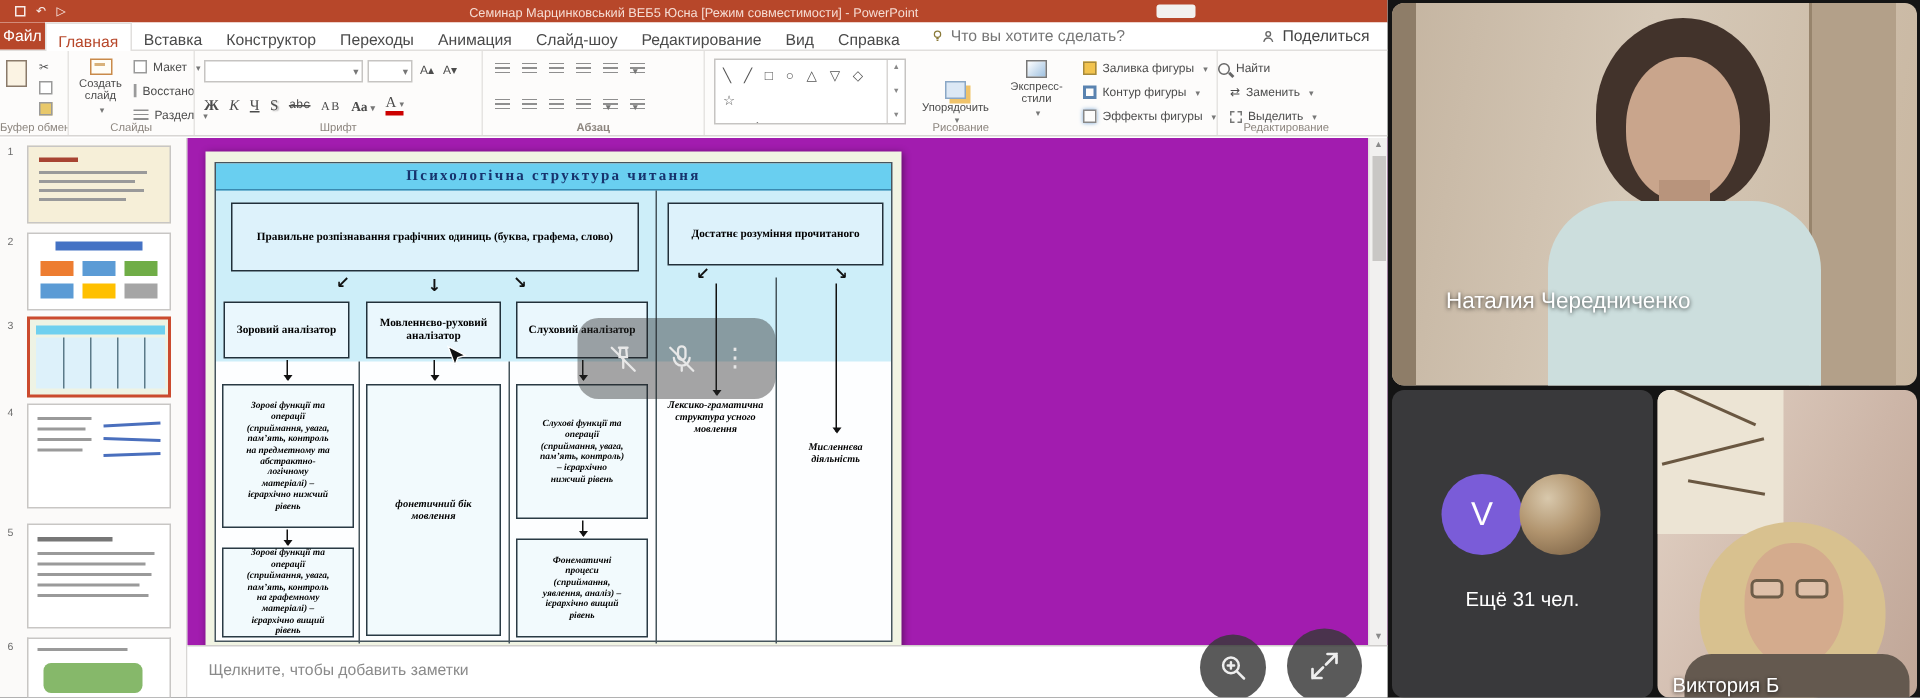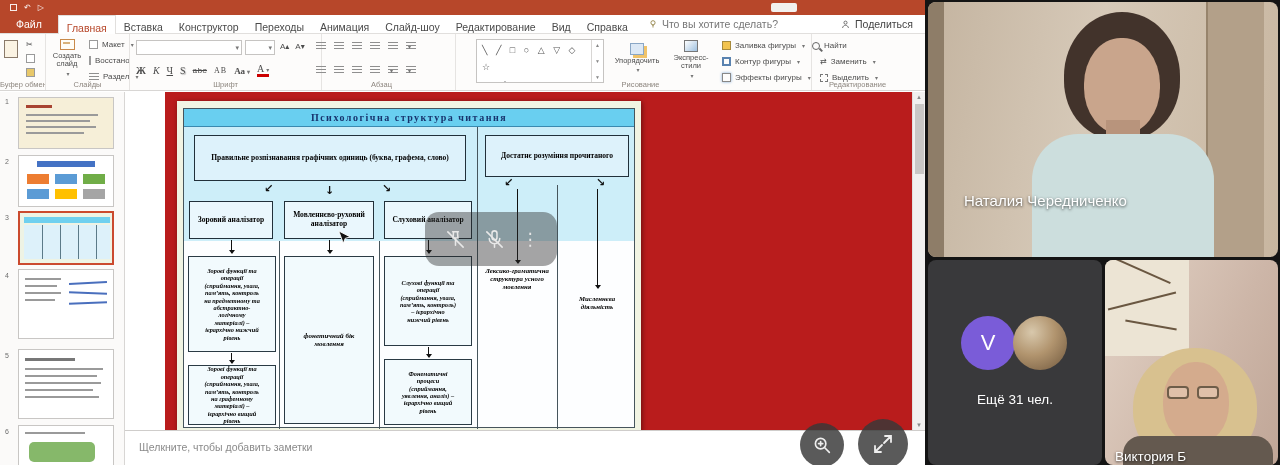--- a/index.html
+++ b/index.html
@@ -11,21 +11,21 @@
   .ppt{position:relative;flex:none;width:925px;height:465px;background:#fff;overflow:hidden;}
 
   .titlebar{position:relative;height:15px;background:#b7472a;display:flex;align-items:center;}
   .qat{display:flex;gap:7px;margin-left:10px;font-size:8px;line-height:1;color:rgba(255,255,255,.92);align-items:center;}
   .qat .sq{width:7px;height:7px;border:1px solid rgba(255,255,255,.9);}
   .title-text{position:absolute;left:0;right:0;top:3px;text-align:center;font-size:8.5px;color:#f6ddd4;white-space:nowrap;}
   .tb-pill{position:absolute;right:128px;top:3px;width:26px;height:9px;border-radius:2px;background:#f2f1ef;}
 
   .tabsrow{position:relative;height:19px;background:#fff;border-bottom:1px solid #e1dfdd;display:flex;align-items:stretch;font-size:10.5px;color:#4a4a4a;}
   .tab{display:flex;align-items:center;padding:12px 8px;white-space:nowrap;cursor:default;}
-  .tab-file{background:#b7472a;color:#fff;padding:0 16px;}
+  .tab-file{background:#b7472a;color:#fff;padding:0 2px;}
   .tab-selected{color:#b7472a;border:1px solid #e1dfdd;border-bottom:1px solid #fff;margin-bottom:-1px;background:#fff;}
   .tellme{display:flex;align-items:center;gap:4px;color:#767676;padding-left:12px;}
   .share{margin-left:auto;display:flex;align-items:center;gap:4px;padding-right:12px;color:#444;}
 
   .ribbon{position:relative;height:57px;background:#fdfcfb;border-bottom:1px solid #d8d6d4;color:#4c4c4c;}
   .grp{position:absolute;top:0;bottom:0;border-right:1px solid #e6e4e2;}
   .glabel{position:absolute;bottom:1px;left:0;right:0;text-align:center;font-size:7.5px;color:#8d867f;white-space:nowrap;overflow:hidden;}
   .rrow{position:absolute;display:flex;align-items:center;gap:4px;font-size:8px;white-space:nowrap;}
   .drop::after{content:"▾";font-size:6px;color:#777;margin-left:2px;}
   .il{display:inline-block;width:10px;height:8px;background:repeating-linear-gradient(#8f8f8f 0 1px,transparent 1px 3px);}
@@ -48,21 +48,21 @@
   .dashsq{display:inline-block;width:8px;height:8px;border:1px dashed #777;}
 
   
   .workspace{position:absolute;top:92px;left:0;right:0;bottom:0;display:flex;}
   .thumbs{position:relative;flex:none;width:125px;background:#fbfaf9;border-right:1px solid #d8d6d4;overflow:hidden;}
   .tnum{position:absolute;left:5px;font-size:7px;color:#6d6d6d;}
   .thumb{position:absolute;left:18px;width:96px;background:#fff;border:1px solid #c8c6c4;overflow:hidden;}
   .thumb.sel{border:2px solid #cb4a2e;}
   .tline{position:absolute;height:2px;background:#9a9a9a;}
   .main-col{flex:1;display:flex;flex-direction:column;min-width:0;}
-  .editor{position:relative;flex:1;background:#b91c1c;overflow:hidden;margin-left:40px;}
+  .editor{position:relative;flex:1;background:#a21caf;overflow:hidden;}
   .notes{position:relative;height:35px;background:#fff;border-top:1px solid #cfcdcb;font-size:10.5px;color:#8a8a8a;padding:10px 0 0 14px;}
   .vscroll{position:absolute;right:0;top:0;bottom:0;width:13px;background:#f1f0ef;border-left:1px solid #e2e0de;display:flex;flex-direction:column;align-items:center;font-size:6px;color:#8a8a8a;}
   .vthumb{width:9px;height:70px;background:#c9c7c5;margin-top:4px;}
 
   
   .slide{position:absolute;left:12px;top:9px;width:464px;height:352px;background:#f1f4e3;box-shadow:1px 1px 5px rgba(0,0,0,.45);}
   .tbl{position:absolute;left:6px;top:7px;width:452px;height:320px;border:1px solid #46555c;background:#fdfeff;font-family:"Liberation Serif",serif;}
   .tbl-band{position:absolute;left:0;top:18px;width:100%;height:114px;background:#cdeef9;}
   .tbl-title{position:absolute;left:0;top:0;width:100%;height:18px;background:#69cff0;border-bottom:1px solid #3a8ab0;color:#17336d;font-weight:bold;font-size:10px;letter-spacing:1.5px;text-align:center;line-height:18px;}
   .vsep{position:absolute;width:1px;background:#46555c;}
@@ -106,20 +106,21 @@
 <div id="app">
 
   <div class="ppt">
 
     <div class="titlebar">
       <div class="qat">
         <span class="sq"></span>
         <span>↶</span>
         <span>▷</span>
       </div>
+      <div class="title-text">Семинар Марцинковський ВЕБ5 Юсна [Режим совместимости] - PowerPoint</div>
       <div class="tb-pill"></div>
     </div>
 
     <div class="tabsrow">
       <div class="tab tab-file">Файл</div>
       <div class="tab tab-selected">Главная</div>
       <div class="tab">Вставка</div>
       <div class="tab">Конструктор</div>
       <div class="tab">Переходы</div>
       <div class="tab">Анимация</div>
@@ -202,21 +203,21 @@
           <span style="text-decoration:underline;">Ч</span>
           <span style="text-shadow:1px 1px 1px #aaa;">S</span>
           <span style="text-decoration:line-through;font-size:8px;font-family:Liberation Mono, monospace;">abc</span>
           <span style="font-size:8px;letter-spacing:1px;">АВ</span>
           <span class="drop" style="font-size:9px;font-weight:bold;">Аа</span>
           <span class="drop" style="border-bottom:3px solid #c00;line-height:1;">А</span>
         </div>
         <div class="glabel">Шрифт</div>
       </div>
 
-      <div class="grp" style="left:308px;width:148px;">
+      <div class="grp" style="left:322px;width:148px;font-weight:bold;">
         <div class="rrow" style="left:8px;top:8px;gap:8px;">
           <span class="il"></span>
           <span class="il"></span>
           <span class="il"></span>
           <span class="il"></span>
           <span class="il"></span>
           <span class="il drop"></span>
         </div>
         <div class="rrow" style="left:8px;top:32px;gap:8px;">
           <span class="il"></span>
@@ -232,21 +233,21 @@
       <div class="grp" style="left:470px;width:342px;">
         <div class="shapesbox" style="position:absolute;left:6px;top:5px;">
           <div class="srow">╲ ╱ □ ○ △ ▽ ◇ ☆</div>
           <div class="srow">↔ ⇄ ◦ ▸ ◂ ≡ •</div>
           <div class="shapescroll">
             <span>▲</span>
             <span>▼</span>
             <span>▼</span>
           </div>
         </div>
-        <div class="bigbtn drop" style="left:140px;top:9px;width:54px;">
+        <div class="bigbtn drop" style="left:140px;top:20px;width:54px;">
           <span class="ic-stack"></span>
           <span>Упорядочить</span>
         </div>
         <div class="bigbtn drop" style="left:196px;top:6px;width:50px;">
           <span class="ic-style"></span>
           <span>Экспресс-стили</span>
         </div>
         <div class="rrow drop" style="left:252px;top:7px;">
             <span class="ic-fill"></span>
             <span>Заливка фигуры</span>

